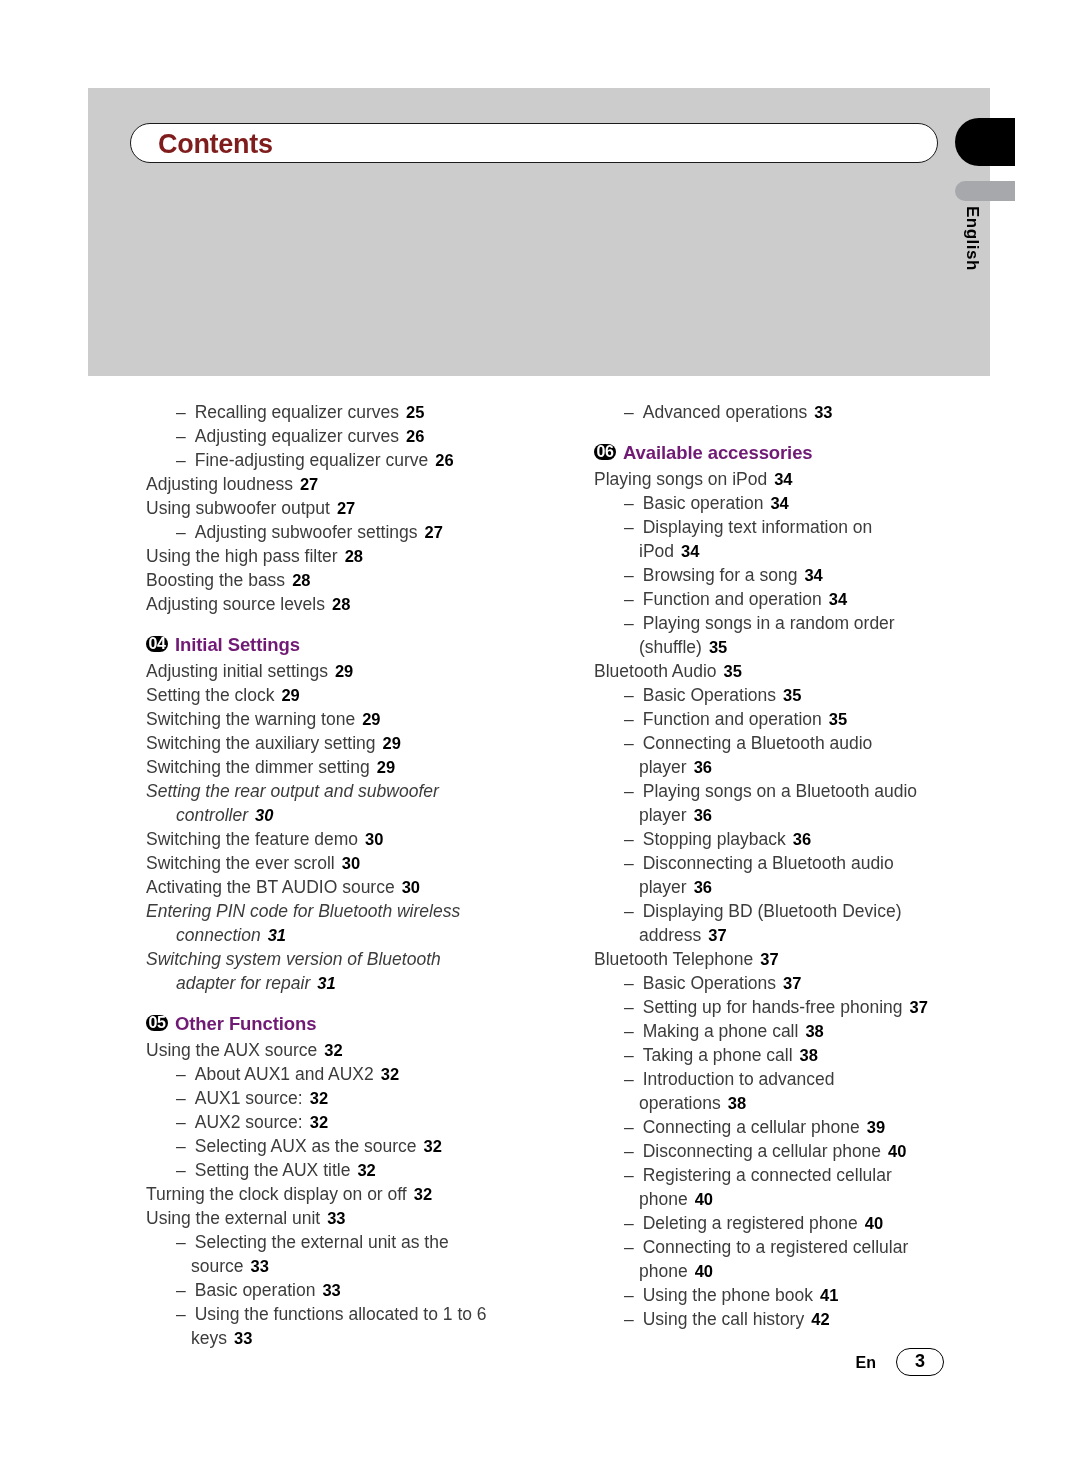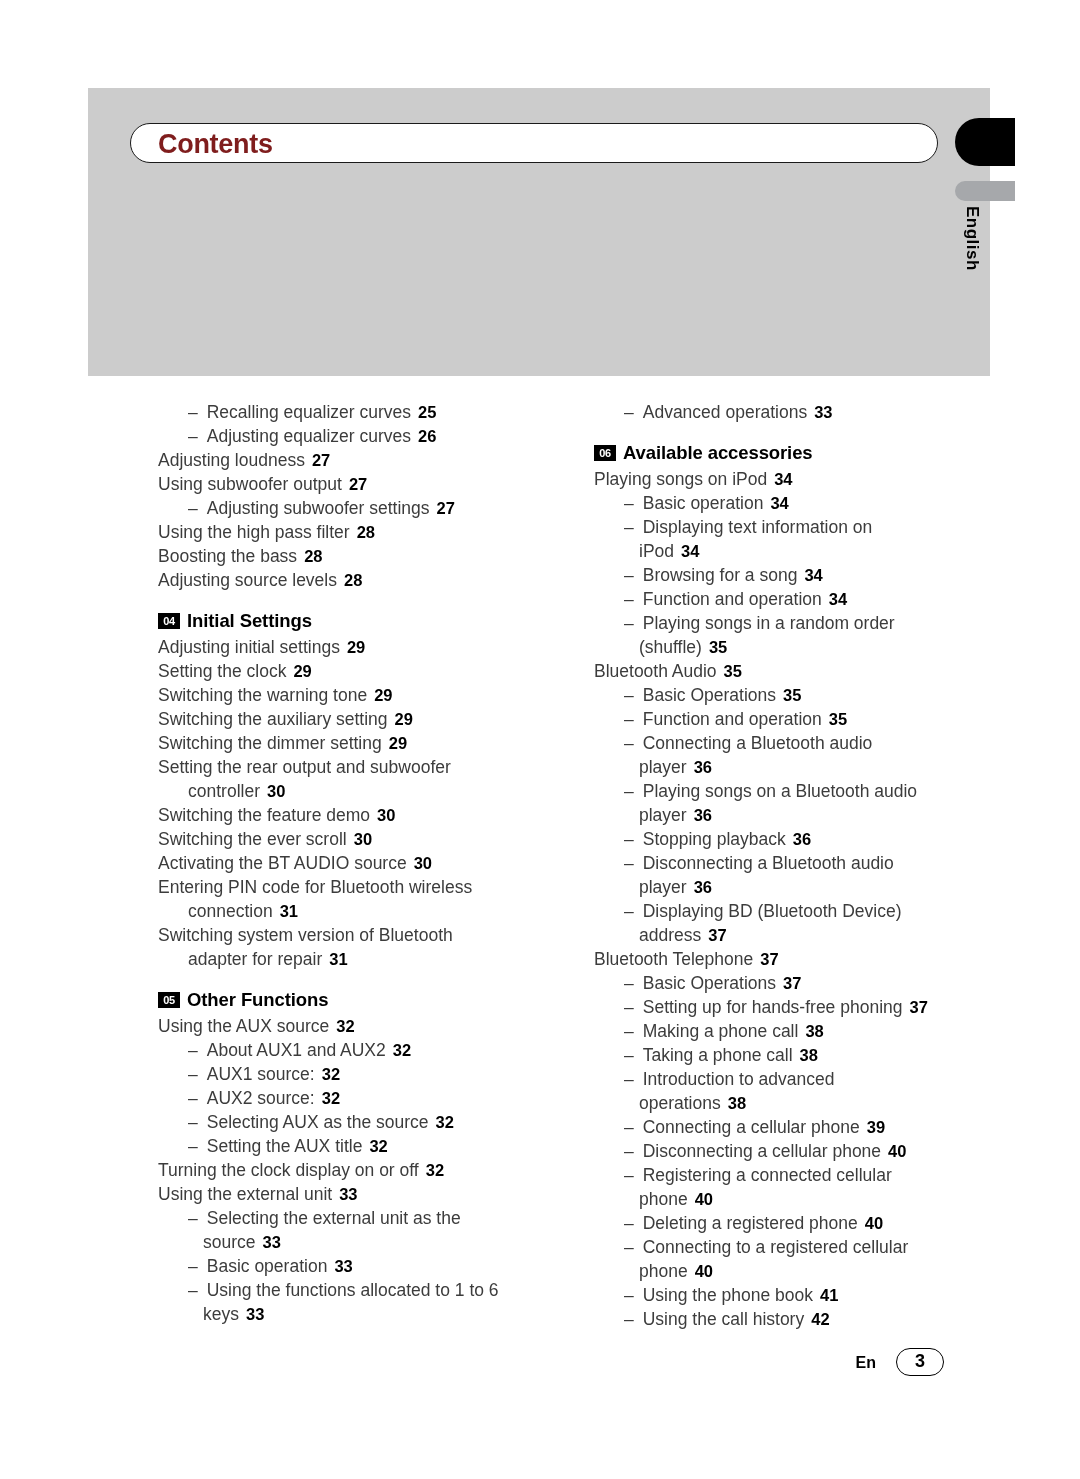--- a/index.html
+++ b/index.html
@@ -70,39 +70,39 @@
     text-orientation: mixed;
     letter-spacing: 0.5px;
   }
 
   
   .col {
     position: absolute;
     top: 400px;
     width: 420px;
   }
-  .col-left  { left: 158px; }
+  .col-left  { left: 146px; }
   .col-right { left: 594px; }
 
   .entry {
     position: relative;
     font-size: 17.5px;
     color: #3c3c3c;
     line-height: 24px;
     white-space: nowrap;
   }
   .entry .pg {
     font-weight: bold;
     color: #000000;
     margin-left: 7px;
     font-size: 16.5px;
   }
   
   .lvl1 { padding-left: 0; }
-  .lvl1.wrap { white-space: normal; }
+  .lvl1.wrap { white-space: normal; font-style: italic; }
   .lvl1 .cont { display: block; padding-left: 30px; }
 
   
   .lvl2 {
     padding-left: 45px;
     text-indent: -15px;
   }
   .lvl2 .dash { margin-right: 9px; }
   .lvl2.wrap { white-space: normal; }
   .lvl2 .cont { display: block; padding-left: 0px; text-indent: 0; }
@@ -113,32 +113,32 @@
     margin-top: 18px;
     margin-bottom: 1px;
     height: 24px;
   }
   .badge {
     display: inline-block;
     width: 22px; height: 16px;
     line-height: 16px;
     background: #000000;
     color: #ffffff;
-    font-size: 11px;
+    font-size: 16px;
     font-weight: bold;
     text-align: center;
-    border-radius: 0;
+    border-radius: 8px;
     vertical-align: 2px;
     letter-spacing: -0.3px;
   }
   .section-title {
     display: inline-block;
     font-size: 18.5px;
     font-weight: bold;
-    color: #000000;
+    color: #701a75;
     margin-left: 7px;
     letter-spacing: -0.1px;
   }
 
   
   .footer {
     position: absolute;
     left: 0; top: 1348px;
     width: 972px;
     height: 40px;
@@ -175,20 +175,21 @@
   <div class="title-pill"></div>
   <div class="title-text">Contents</div>
 
   <div class="tab-black"></div>
   <div class="tab-grey"></div>
   <div class="lang-label">English</div>
 
   <div class="col col-left" id="col-left">
       <div class="entry lvl2"><span class="dash">–</span><span>Recalling equalizer curves</span><span class="pg">25</span></div>
       <div class="entry lvl2"><span class="dash">–</span><span>Adjusting equalizer curves</span><span class="pg">26</span></div>
+      <div class="entry lvl2"><span class="dash">–</span><span>Fine-adjusting equalizer curve</span><span class="pg">26</span></div>
       <div class="entry lvl1"><span>Adjusting loudness</span><span class="pg">27</span></div>
       <div class="entry lvl1"><span>Using subwoofer output</span><span class="pg">27</span></div>
       <div class="entry lvl2"><span class="dash">–</span><span>Adjusting subwoofer settings</span><span class="pg">27</span></div>
       <div class="entry lvl1"><span>Using the high pass filter</span><span class="pg">28</span></div>
       <div class="entry lvl1"><span>Boosting the bass</span><span class="pg">28</span></div>
       <div class="entry lvl1"><span>Adjusting source levels</span><span class="pg">28</span></div>
       <div class="section"><span class="badge">04</span><span class="section-title">Initial Settings</span></div>
       <div class="entry lvl1"><span>Adjusting initial settings</span><span class="pg">29</span></div>
       <div class="entry lvl1"><span>Setting the clock</span><span class="pg">29</span></div>
       <div class="entry lvl1"><span>Switching the warning tone</span><span class="pg">29</span></div>

